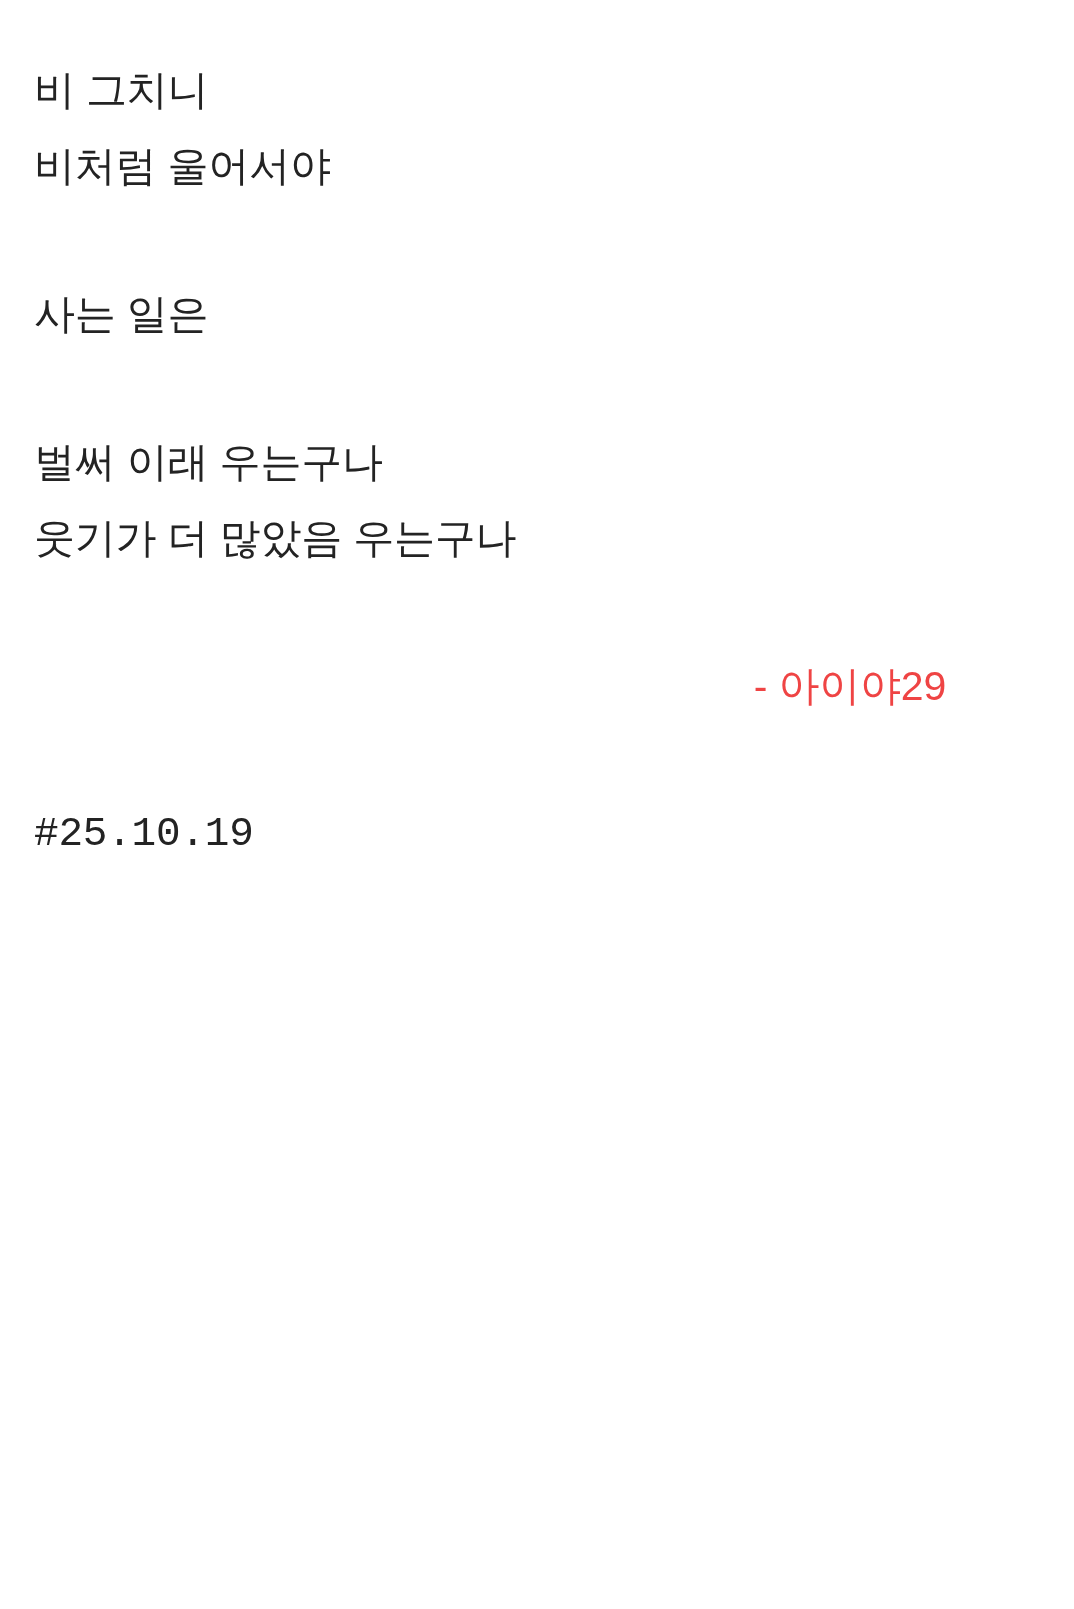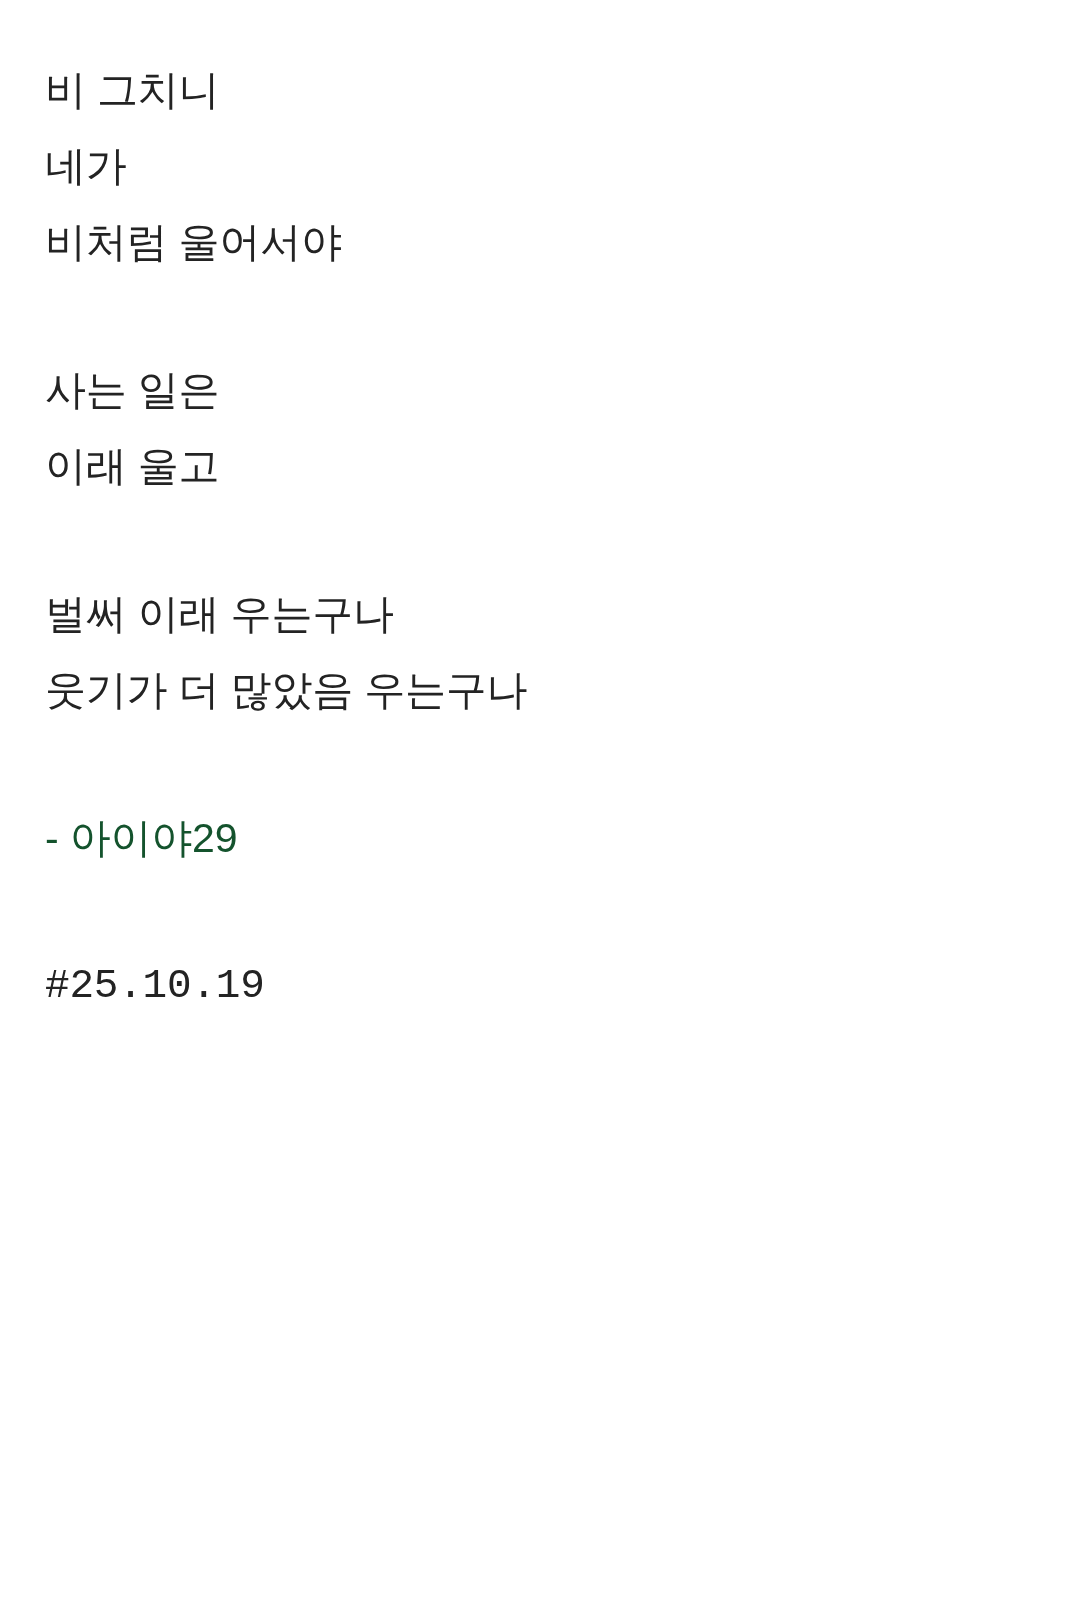--- a/index.html
+++ b/index.html
@@ -14,62 +14,60 @@
     font-family: "Liberation Sans", "DejaVu Sans", sans-serif;
     color: #222222;
     -webkit-font-smoothing: antialiased;
   }
   .page {
     box-sizing: border-box;
     width: 980px;
     min-height: 1609px;
     padding: 52px 34px 12px 34px;
     background: #ffffff;
-    margin-left: 11px;
   }
   .poem-body {
     display: block;
   }
   .stanza {
     margin: 0 0 72px 0;
   }
   .stanza:last-child {
     margin-bottom: 0;
   }
   .line {
     font-size: 41px;
     line-height: 76px;
     letter-spacing: -0.2px;
     color: #232323;
     white-space: pre-wrap;
     word-break: keep-all;
   }
   .line.author {
-    color: #14532d;
+    color: #ef4444;
+    text-align: right;
   }
   .line.tag {
     color: #232323;
     font-family: Liberation Mono, monospace;
   }
 </style>
 </head>
 <body>
 
 <div class="page">
   <div class="poem-body">
 
     <div class="stanza">
       <div class="line">비 그치니</div>
-      <div class="line">네가</div>
       <div class="line">비처럼 울어서야</div>
     </div>
 
     <div class="stanza">
       <div class="line">사는 일은</div>
-      <div class="line">이래 울고</div>
     </div>
 
     <div class="stanza">
       <div class="line">벌써 이래 우는구나</div>
       <div class="line">웃기가 더 많았음 우는구나</div>
     </div>
 
     <div class="stanza">
       <div class="line author">- 아이야29</div>
     </div>

